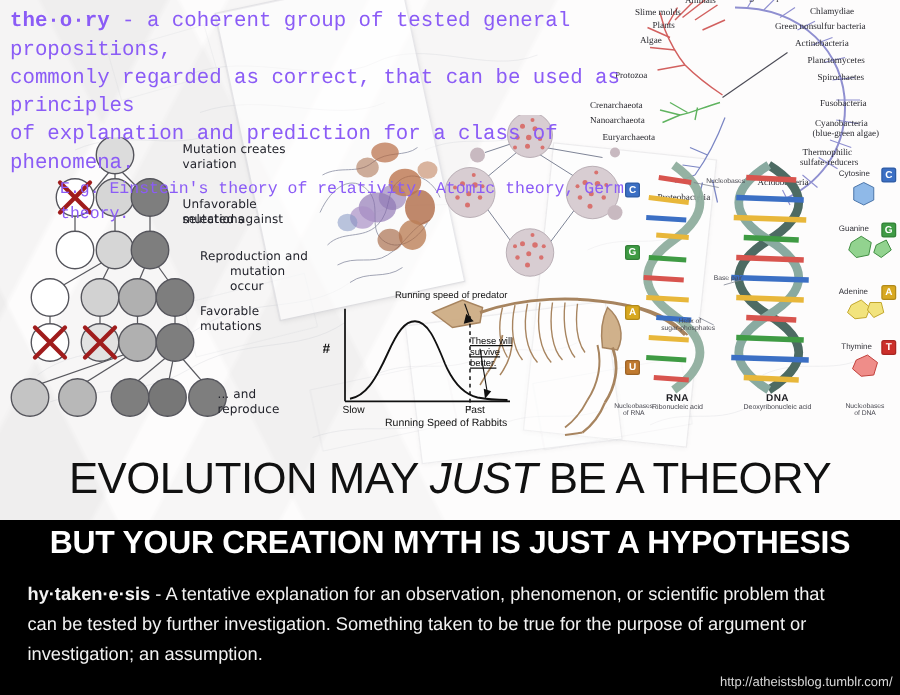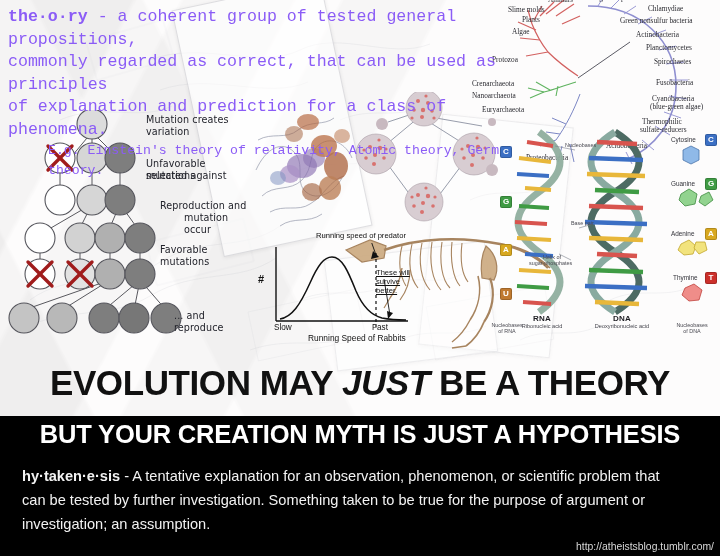--- a/index.html
+++ b/index.html
@@ -77,21 +77,21 @@
   }
   .theory-def .l1,.theory-def .l2,.theory-def .l3{font-size:16.6px;line-height:22.5px;}
   .theory-def .l4{font-size:13.2px;line-height:20px;margin-left:40px;}
   .theory-def b{font-weight:bold;}
 
   .band-white{
     position:absolute;left:0;top:350px;width:720px;height:66px;
     display:flex;align-items:center;justify-content:center;
   }
   .headline{
-    font-family:"Liberation Sans", sans-serif;font-weight:bold;
+    font-family:"Liberation Sans", sans-serif;font-weight:normal;
     font-size:35px;letter-spacing:-0.4px;color:#111;white-space:nowrap;
   }
   .headline i{font-style:italic;}
 
   .band-black{
     position:absolute;left:0;top:416px;width:720px;height:140px;background:#000;
   }
   .subhead{
     position:absolute;left:0;top:4px;width:720px;text-align:center;
     font-family:"Liberation Sans", sans-serif;font-weight:bold;

